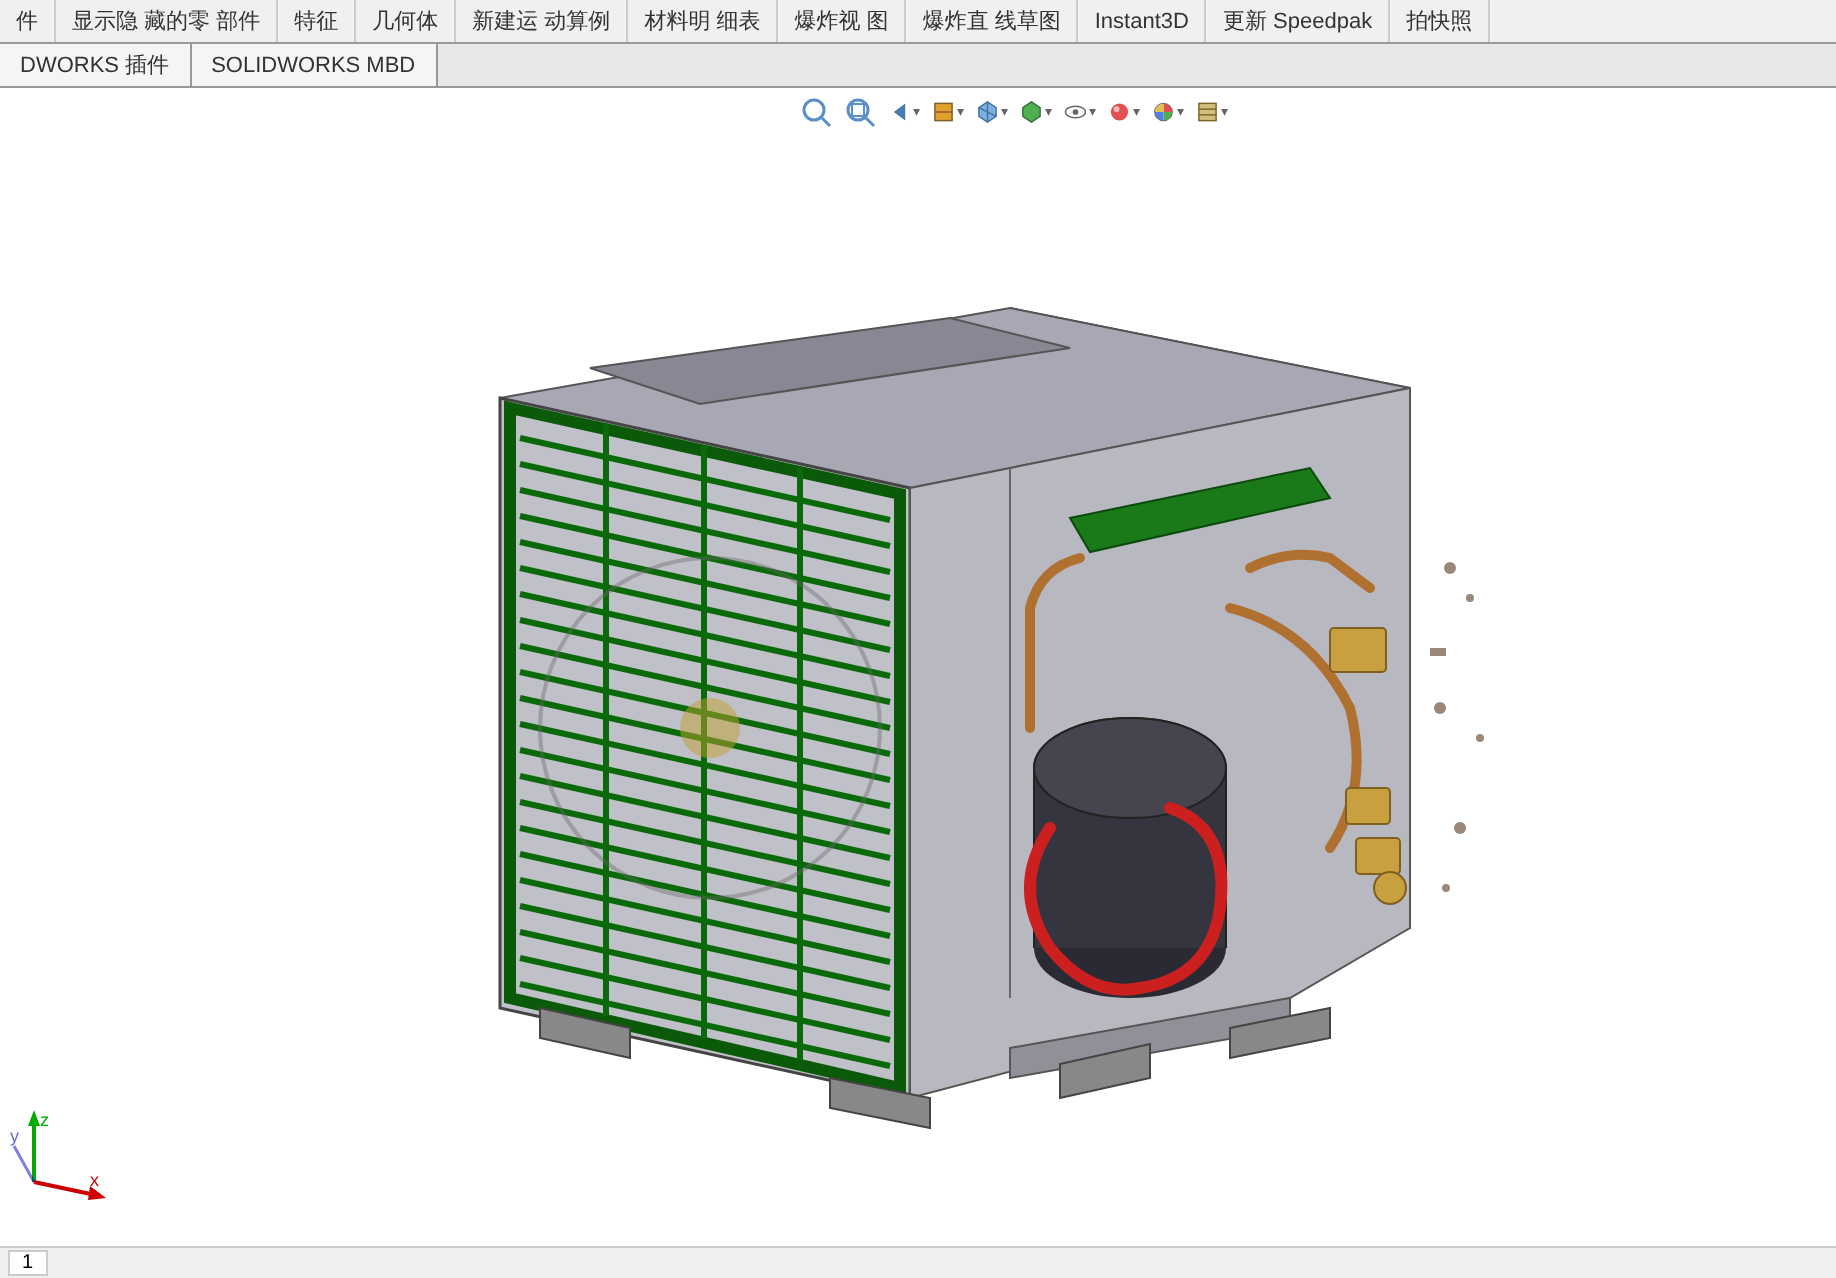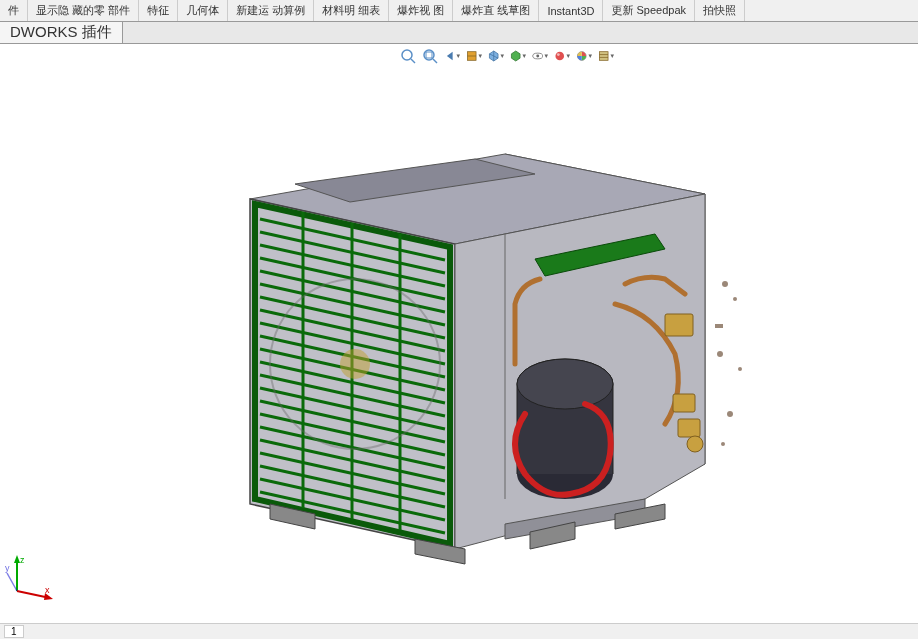--- a/index.html
+++ b/index.html
@@ -32,21 +32,21 @@
     .tabs-bar {
       display: flex;
       background: #e8e8e8;
       border-bottom: 1px solid #999;
       height: 22px;
     }
     .tab {
       padding: 3px 10px;
       border-right: 1px solid #999;
       background: #f5f5f5;
-      font-size: 15px;
+      font-size: 11px;
       color: #333;
       cursor: pointer;
       display: flex;
       align-items: center;
     }
     .view-toolbar {
       position: absolute;
       top: 48px;
       left: 400px;
       display: flex;
@@ -129,20 +129,21 @@
   <div class="ribbon-item">爆炸直
 线草图</div>
   <div class="ribbon-item">Instant3D</div>
   <div class="ribbon-item">更新
 Speedpak</div>
   <div class="ribbon-item">拍快照</div>
 </div>
 
 <div class="tabs-bar">
   <div class="tab">DWORKS 插件</div>
+  <div class="tab">SOLIDWORKS MBD</div>
 </div>
 
 <div class="view-toolbar">
   <span class="tool-icon">
     <svg width="16" height="16" viewBox="0 0 16 16">
         <circle cx="7" cy="7" r="5" fill="none" stroke="#5a8fc7" stroke-width="1.5"></circle>
         <line x1="11" y1="11" x2="15" y2="15" stroke="#5a8fc7" stroke-width="1.5"></line>
       </svg>
   </span>
   <span class="tool-icon">

